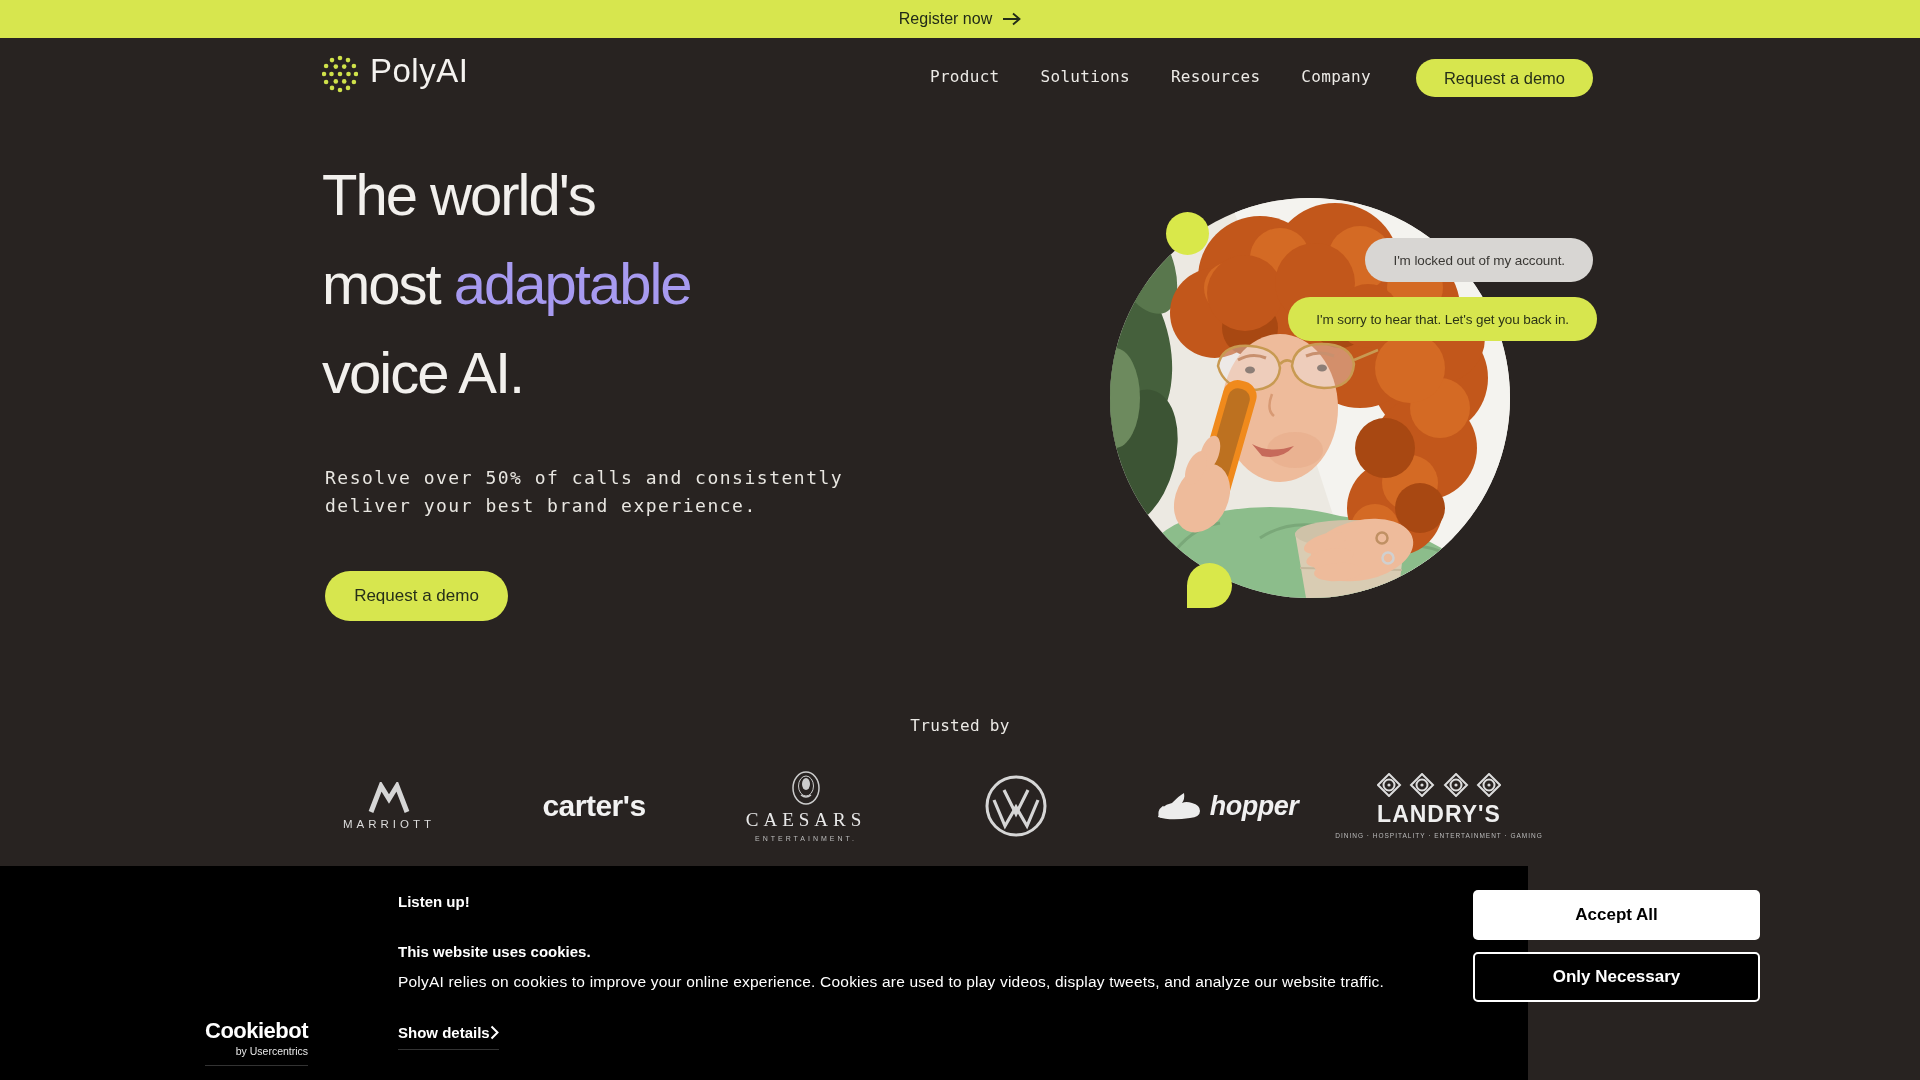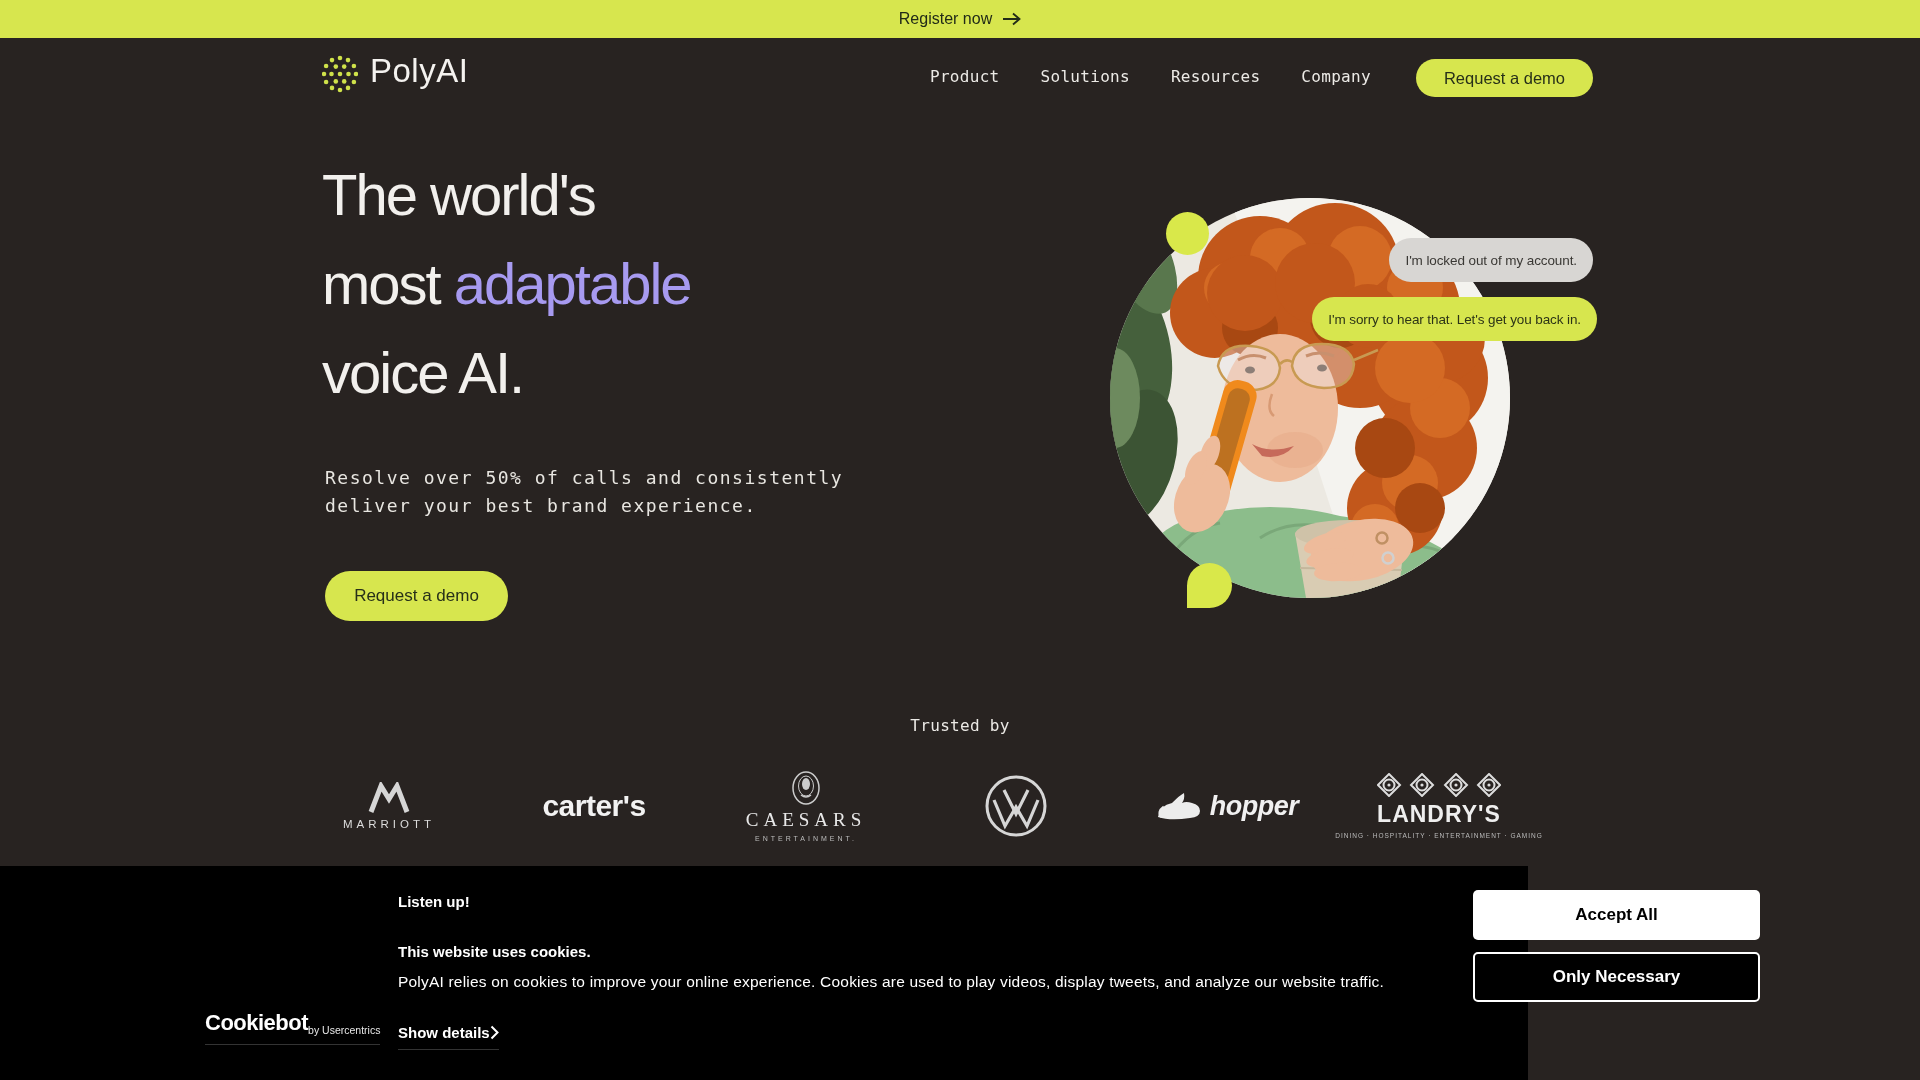--- a/index.html
+++ b/index.html
@@ -29,21 +29,21 @@
     color:#f2f0ed;font-weight:400;}
   #hero-heading .hl{color:#a79af0;}
   #hero-sub{left:325px;top:464px;font-family:"DejaVu Sans Mono",monospace;font-size:18px;
     letter-spacing:1.5px;line-height:28px;color:#e8e6e1;}
   #hero-cta{left:325px;top:571px;width:183px;height:50px;font-size:17px;}
 
   #hero-photo{left:1110px;top:198px;width:400px;height:400px;border-radius:50%;overflow:hidden;}
   #lime-dot{left:1166px;top:212px;width:43px;height:43px;border-radius:50%;background:#d9e84a;}
   #lime-teardrop{left:1187px;top:563px;width:45px;height:45px;background:#d9e84a;
     border-radius:50% 50% 50% 0;}
-  .chat-bubble{height:44px;display:flex;align-items:center;padding:0 16px;border-radius:22px;
+  .chat-bubble{height:44px;display:flex;align-items:center;padding:0 28px;border-radius:22px;
     font-size:13.5px;letter-spacing:-.1px;white-space:nowrap;}
   #chat-1{top:238px;right:327px;background:#d8d6d3;color:#3a3834;}
   #chat-2{top:297px;right:323px;background:#d7e64e;color:#2c3417;}
 
   
   #trusted-label{left:0;top:716px;width:1920px;text-align:center;
     font-family:"DejaVu Sans Mono",monospace;font-size:16px;letter-spacing:.3px;color:#ebe9e5;}
   .logo-box{top:760px;width:190px;height:92px;display:flex;flex-direction:column;
     align-items:center;justify-content:center;gap:4px;color:#dcdcdc;}
   #logo-marriott{left:294px;} #logo-carters{left:499px;} #logo-caesars{left:711px;}
@@ -57,21 +57,21 @@
   .landrys-text{font-size:23px;font-weight:bold;letter-spacing:1px;color:#eeeeee;}
   .landrys-sub{font-size:6.5px;letter-spacing:1px;color:#bbbbbb;white-space:nowrap;}
 
   
   #cookie-banner{left:0;top:866px;width:1528px;height:214px;background:#000;color:#fff;}
   #cookie-title{left:398px;top:27px;font-size:15px;font-weight:bold;}
   #cookie-subtitle{left:398px;top:77px;font-size:15px;font-weight:bold;}
   #cookie-body{left:398px;top:105px;width:1020px;font-size:15.5px;letter-spacing:.2px;line-height:22px;}
   #cookie-details{left:398px;top:158px;display:flex;align-items:center;cursor:pointer;
     font-size:15px;font-weight:bold;padding-bottom:8px;border-bottom:1px solid #333;}
-  #cookiebot-brand{left:205px;top:144px;display:flex;flex-direction:row;align-items:flex-end;
+  #cookiebot-brand{left:205px;top:152px;display:flex;flex-direction:column;align-items:flex-end;
     cursor:pointer;padding-bottom:8px;border-bottom:1px solid #333;}
   #cookiebot-brand .cb-main{font-size:22px;font-weight:bold;letter-spacing:-.5px;color:#fff;}
   #cookiebot-brand .cb-sub{font-size:10.5px;color:#e8e8e8;margin-top:1px;}
   .cookie-btn{left:1473px;width:287px;height:50px;border-radius:5px;font-size:17px;font-weight:bold;
     display:flex;align-items:center;justify-content:center;cursor:pointer;
     font-family:"Liberation Sans",sans-serif;}
   #btn-accept{top:24px;background:#fff;color:#000;border:none;}
   #btn-only{top:86px;background:#000;color:#fff;border:2px solid #fff;}
 </style>
 </head>

